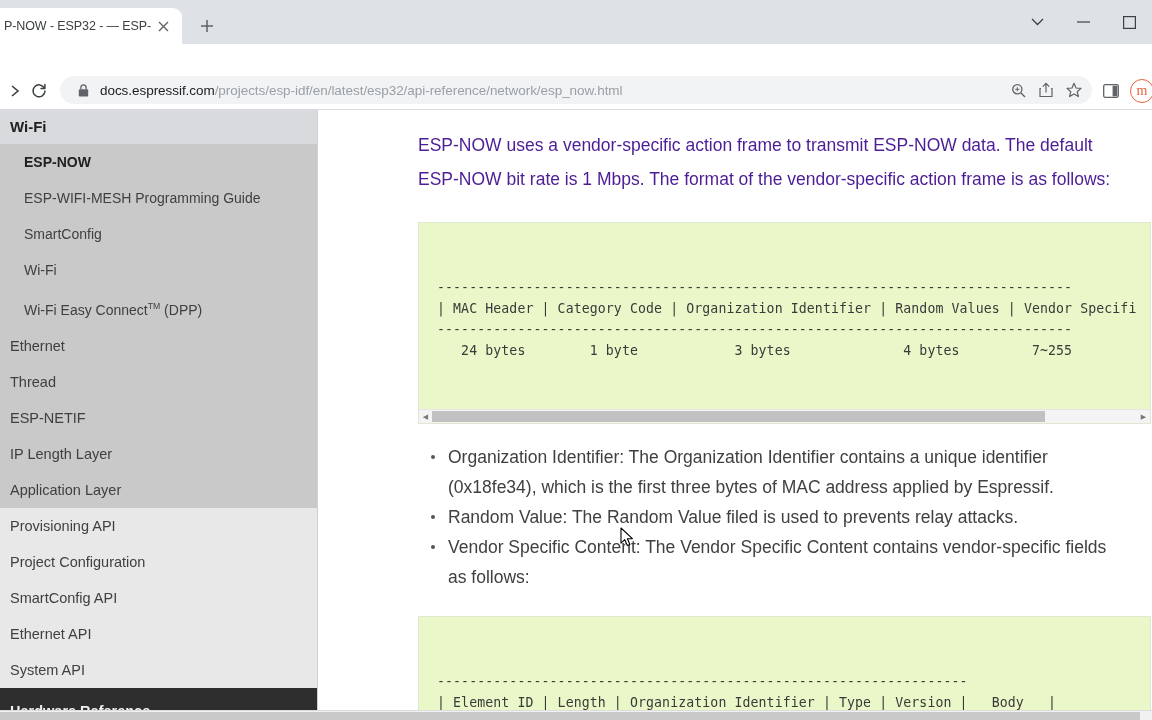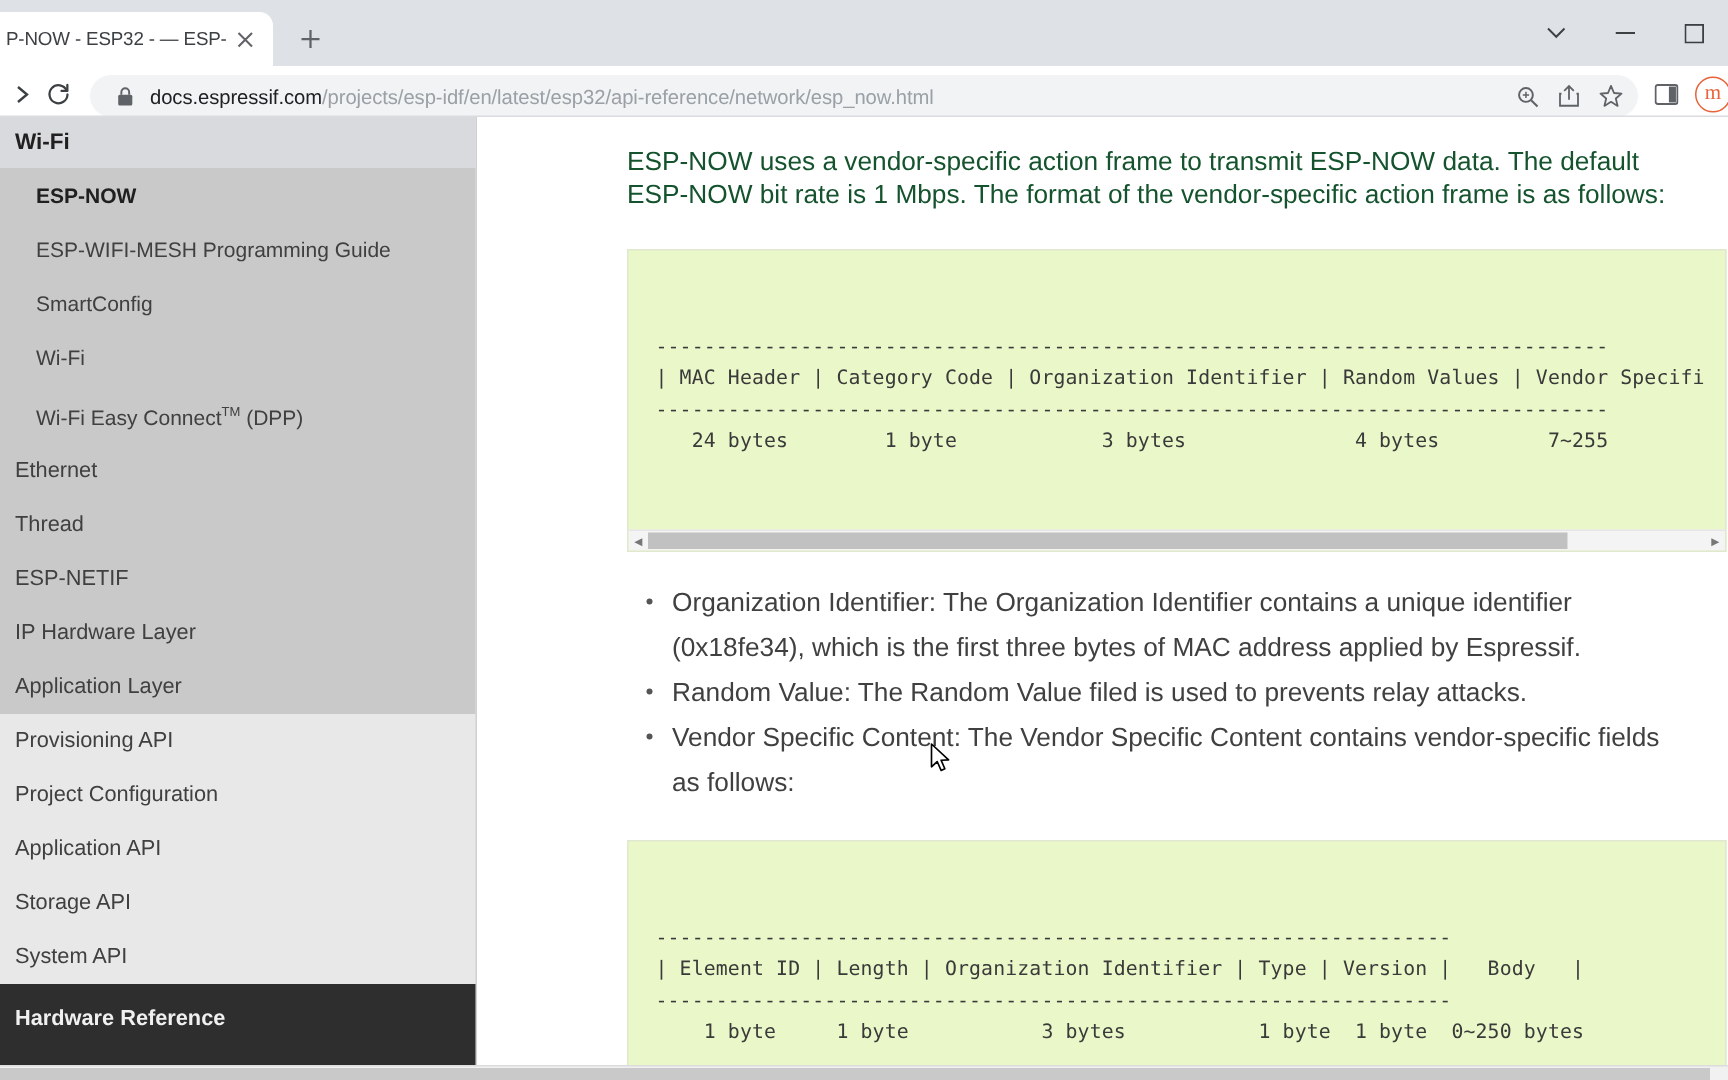--- a/index.html
+++ b/index.html
@@ -89,24 +89,25 @@
     display: flex;
     align-items: center;
     justify-content: center;
   }
 
   
   .toolbar {
     height: 34px;
     background: #ffffff;
     display: flex;
-    align-items: flex-end;
+    align-items: flex-start;
     padding: 0 6px;
     flex: 0 0 auto;
     position: relative;
+    margin-top: 32px;
   }
 
   .nav-btn {
     width: 30px;
     height: 30px;
     display: flex;
     align-items: center;
     justify-content: center;
     border-radius: 50%;
     flex: 0 0 auto;
@@ -240,22 +241,22 @@
     position: relative;
     overflow: hidden;
     padding: 0;
     background: #ffffff;
   }
 
   .content-inner { padding: 18px 28px 0 65px; }
 
   .para {
     font-size: 17.5px;
-    line-height: 22px;
-    color: #14532d;
+    line-height: 34px;
+    color: #4c1d95;
     margin-bottom: 18px;
     max-width: 700px;
   }
 
   
   .codeblock {
     background: #eaf7c8;
     border: 1px solid #e0e8d0;
     margin: 26px 0 18px 0;
     width: 733px;
@@ -464,26 +465,26 @@
       <div class="sb-inner" id="sb-inner">
           <div class="sb-item sb-header sb-l0"><span>Wi-Fi</span></div>
           <div class="sb-item sb-group sb-l1 sb-current"><span>ESP-NOW</span></div>
           <div class="sb-item sb-group sb-l1"><span>ESP-WIFI-MESH Programming Guide</span></div>
           <div class="sb-item sb-group sb-l1"><span>SmartConfig</span></div>
           <div class="sb-item sb-group sb-l1"><span>Wi-Fi</span></div>
           <div class="sb-item sb-group sb-l1"><span>Wi-Fi Easy Connect<sup style="font-size:0.62em">TM</sup> (DPP)</span></div>
           <div class="sb-item sb-group sb-l0"><span>Ethernet</span></div>
           <div class="sb-item sb-group sb-l0"><span>Thread</span></div>
           <div class="sb-item sb-group sb-l0"><span>ESP-NETIF</span></div>
-          <div class="sb-item sb-group sb-l0"><span>IP Hardware Layer</span></div>
+          <div class="sb-item sb-group sb-l0"><span>IP Length Layer</span></div>
           <div class="sb-item sb-group sb-l0"><span>Application Layer</span></div>
           <div class="sb-item sb-l0"><span>Provisioning API</span></div>
           <div class="sb-item sb-l0"><span>Project Configuration</span></div>
-          <div class="sb-item sb-l0"><span>Application API</span></div>
-          <div class="sb-item sb-l0"><span>Storage API</span></div>
+          <div class="sb-item sb-l0"><span>SmartConfig API</span></div>
+          <div class="sb-item sb-l0"><span>Ethernet API</span></div>
           <div class="sb-item sb-l0"><span>System API</span></div>
           <div class="sb-item sb-dark sb-l0"><span>Hardware Reference</span></div>
         </div>
     </nav>
 
     <main class="content">
       <div class="content-inner">
 
         <p class="para">ESP-NOW uses a vendor-specific action frame to transmit ESP-NOW data. The default ESP-NOW bit rate is 1 Mbps. The format of the vendor-specific action frame is as follows:</p>
 

